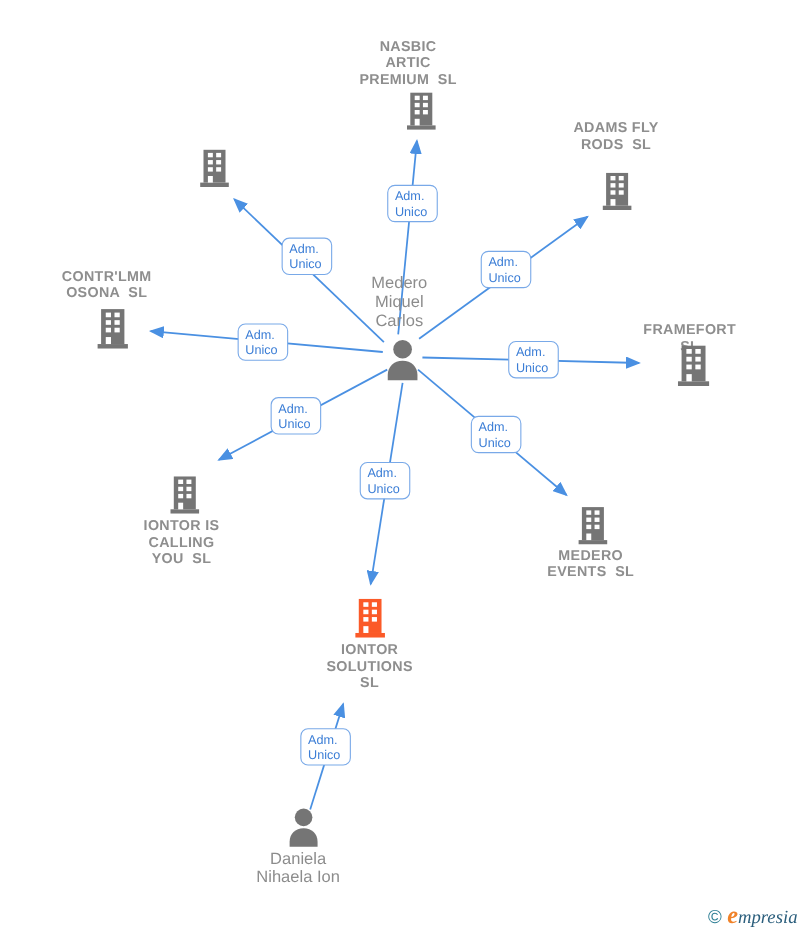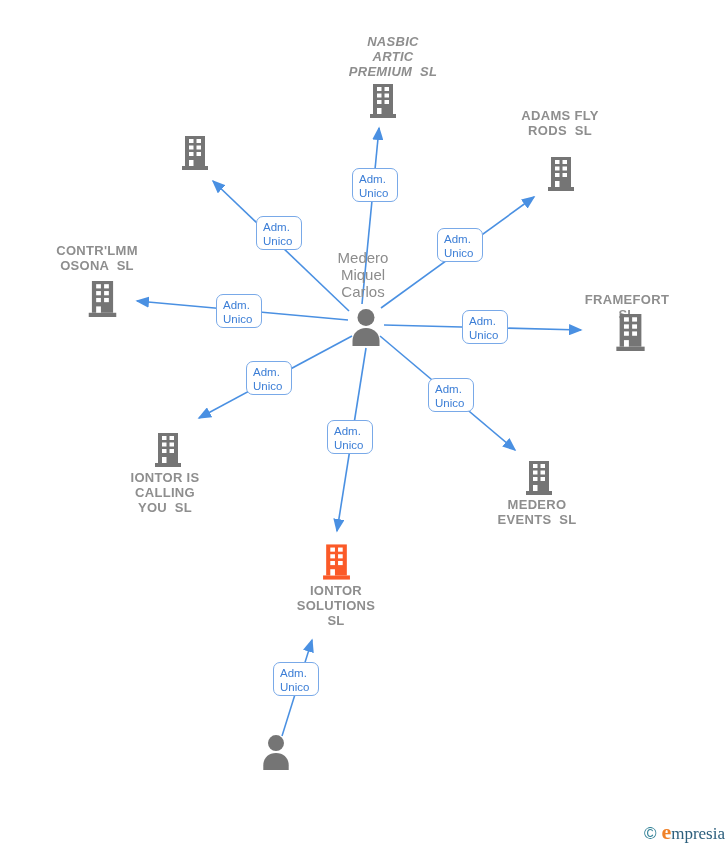--- a/index.html
+++ b/index.html
@@ -15,25 +15,25 @@
       color:#8c8c8c;cursor:pointer;}
   .adm-box{position:absolute;z-index:3;width:46px;height:34px;box-sizing:border-box;
       background:#ffffff;border:1.5px solid #79a9e8;border-radius:7px;
       color:#3c7ed6;font-size:11.5px;line-height:14px;padding:3px 0 16px 6px;
       white-space:pre-wrap;cursor:pointer;}
   .gray-fill{fill:#757575;}
   .orange-fill{fill:#fb5a28;}
   .watermark{position:absolute;right:3px;bottom:5px;z-index:2;cursor:pointer;
       font-size:17px;display:flex;align-items:baseline;gap:5px;}
   .wm-c{color:#2e7f95;font-family:"Liberation Sans",sans-serif;}
-  .wm-brand{font-family:"Liberation Serif",serif;text-align:center;}
+  .wm-brand{font-family:"Liberation Serif",serif;font-style:italic;text-align:center;}
   .wm-e{color:#f08229;font-size:22px;font-weight:bold;}
   .wm-rest{color:#2c5f7d;font-size:17px;}
   
-  #lbl-nasbic{left:393px;top:34px;font-style:italic;}        #ico-nasbic{left:368px;top:84px;}
+  #lbl-nasbic{left:371px;top:34px;}        #ico-nasbic{left:368px;top:84px;}
   #lbl-harmony{left:195px;top:100px;}      #ico-harmony{left:180px;top:136px;}
   #lbl-adams{left:560px;top:108px;}        #ico-adams{left:546px;top:157px;}
   #lbl-contrlmm{left:97px;top:243px;}      #ico-contrlmm{left:86px;top:281px;}
   #lbl-framefort{left:627px;top:292px;}    #ico-framefort{left:614px;top:314px;}
   #ico-future{left:153px;top:433px;}       #lbl-future{left:165px;top:470px;}
   #ico-medevents{left:524px;top:461px;}    #lbl-medevents{left:537px;top:497px;}
   #ico-iontor{left:321px;top:544px;}       #lbl-iontor{left:336px;top:583px;}
   #name-medero{left:363px;top:249px;}      #ico-medero{left:349px;top:308px;}
   #ico-daniela{left:260px;top:734px;}      #name-daniela{left:271px;top:772px;}
   #adm-a{left:352px;top:168px;} #adm-b{left:256px;top:216px;}
@@ -212,20 +212,22 @@
           <circle cx="17" cy="9.5" r="8.5"></circle>
           <path d="M17 20 C9 20 3.5 25.5 3.5 33 L3.5 38 L30.5 38 L30.5 33 C30.5 25.5 25 20 17 20 Z"></path>
         </g>
       </svg></span>
   <span class="node-icon" id="ico-daniela"><svg width="32" height="36" viewBox="0 0 34 38">
         <g class="gray-fill">
           <circle cx="17" cy="9.5" r="8.5"></circle>
           <path d="M17 20 C9 20 3.5 25.5 3.5 33 L3.5 38 L30.5 38 L30.5 33 C30.5 25.5 25 20 17 20 Z"></path>
         </g>
       </svg></span>
+  <div class="person-name" id="name-daniela">Daniela
+Nihaela Ion</div>
 
   <div class="adm-box" id="adm-a">Adm.
 Unico</div>
   <div class="adm-box" id="adm-b">Adm.
 Unico</div>
   <div class="adm-box" id="adm-c">Adm.
 Unico</div>
   <div class="adm-box" id="adm-d">Adm.
 Unico</div>
   <div class="adm-box" id="adm-e">Adm.

